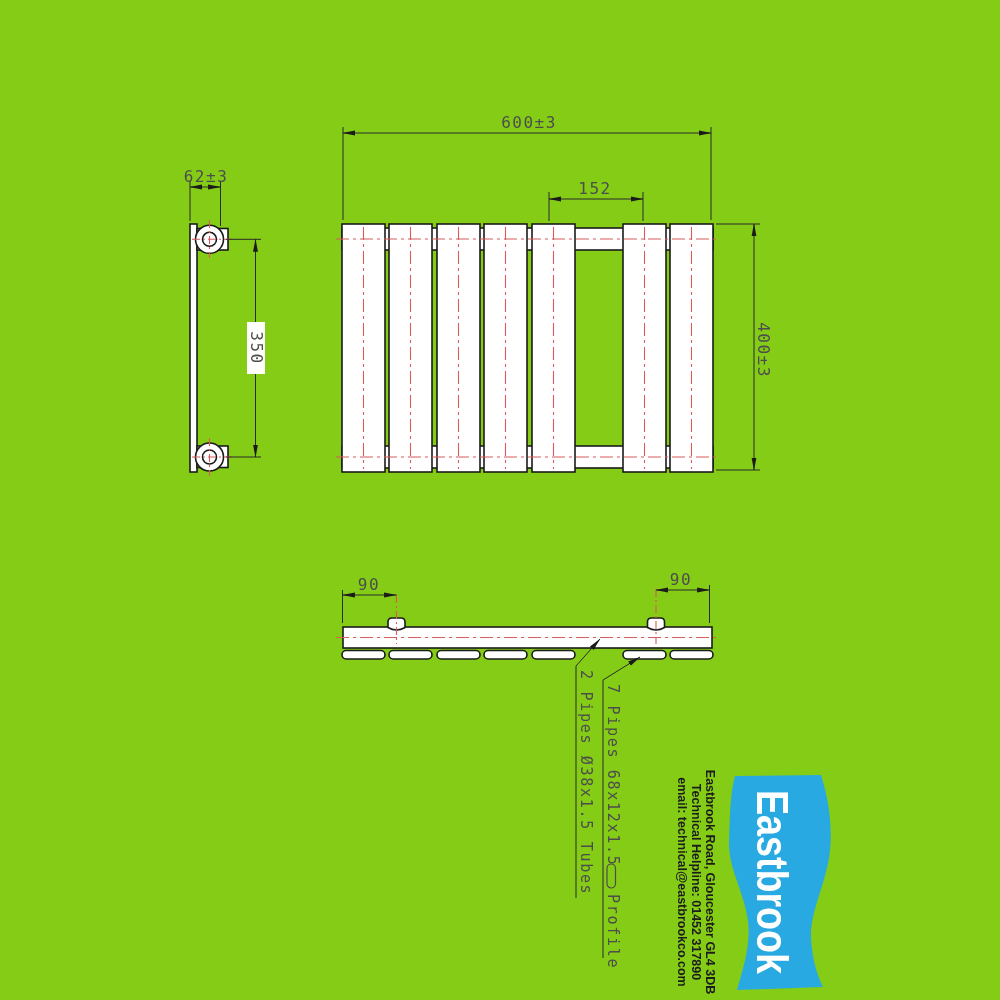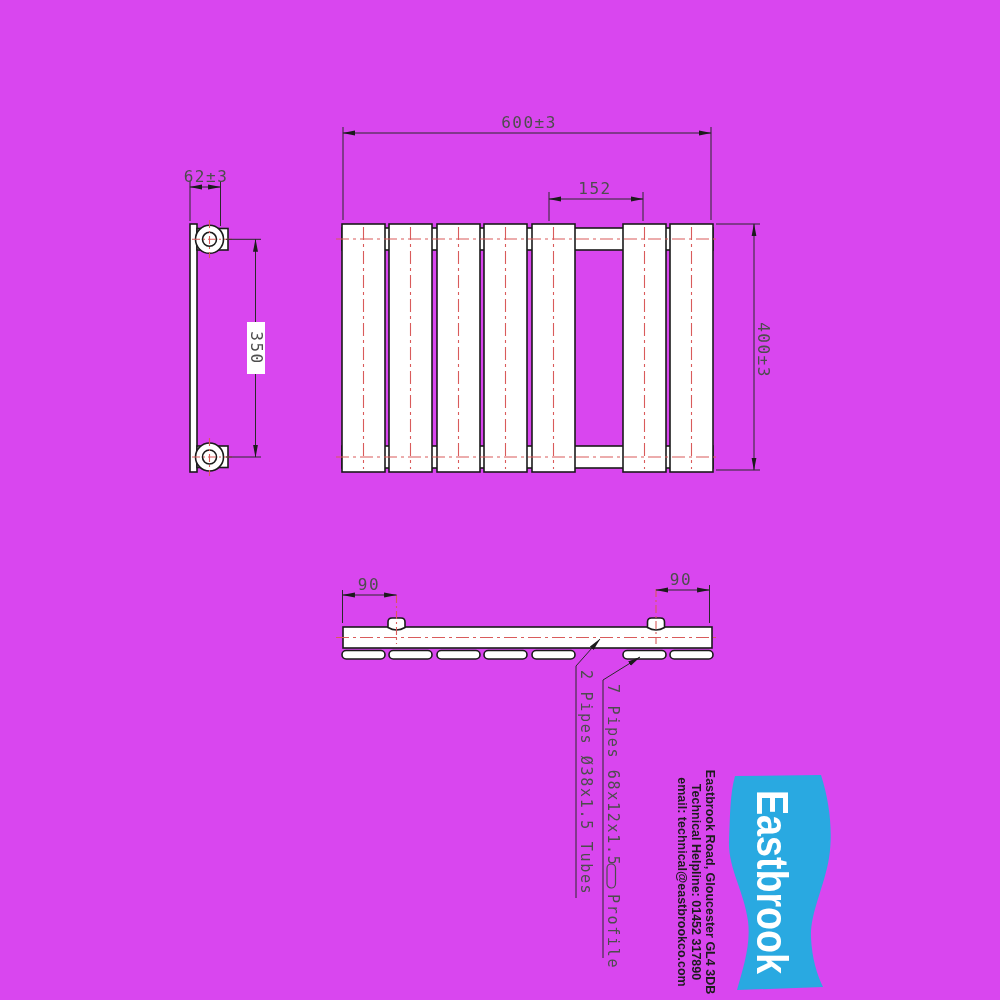--- a/index.html
+++ b/index.html
@@ -1,16 +1,16 @@
 <!DOCTYPE html>
 <html><head>
 <meta charset="utf-8">
 <style>
   html,body{margin:0;padding:0;background:#ffffff;}
-  #canvas{position:relative;width:1000px;height:1000px;background:#d946ef;overflow:hidden;
+  #canvas{position:relative;width:1000px;height:1000px;background:#84cc16;overflow:hidden;
           font-family:"DejaVu Sans Mono", monospace;}
   svg{position:absolute;top:0;left:0;}
   .outline{fill:#ffffff;stroke:#1b1b1b;stroke-width:1.6;}
   .thin{stroke:#2a2a2a;stroke-width:1;fill:none;}
   .red{stroke:#d95b5b;stroke-width:1.1;fill:none;stroke-dasharray:13 4 3 4;}
   .redshort{stroke:#d95b5b;stroke-width:1.1;fill:none;stroke-dasharray:8 3 2 3;}
   .dimtxt{fill:#4d4d4d;font-family:"DejaVu Sans Mono", monospace;font-size:16px;letter-spacing:1.5px;}
   .dimtxt-sm{fill:#4d4d4d;font-family:"DejaVu Sans Mono", monospace;font-size:15px;letter-spacing:1.7px;}
   .brandtxt{fill:#ffffff;font-family:"Liberation Sans", sans-serif;font-weight:bold;font-size:44px;}
   .contacttxt{fill:#1c1c1c;font-family:"Liberation Sans", sans-serif;font-weight:bold;font-size:12.5px;}

